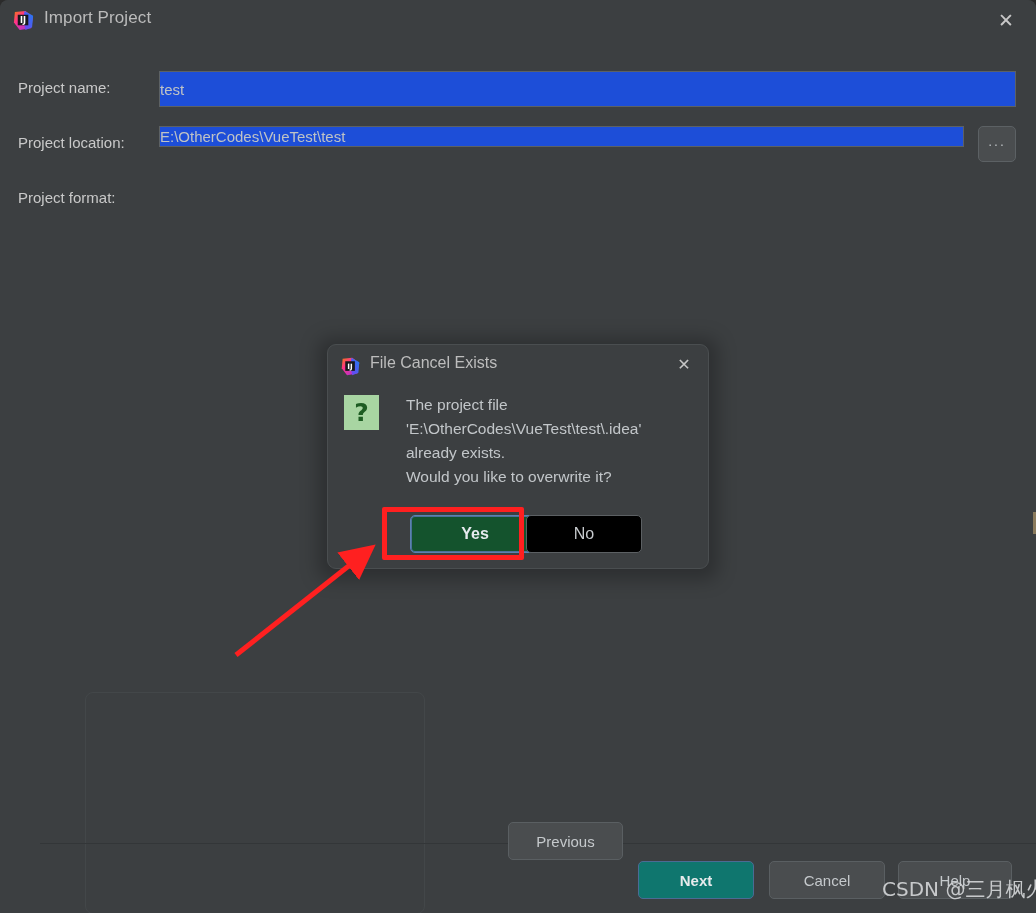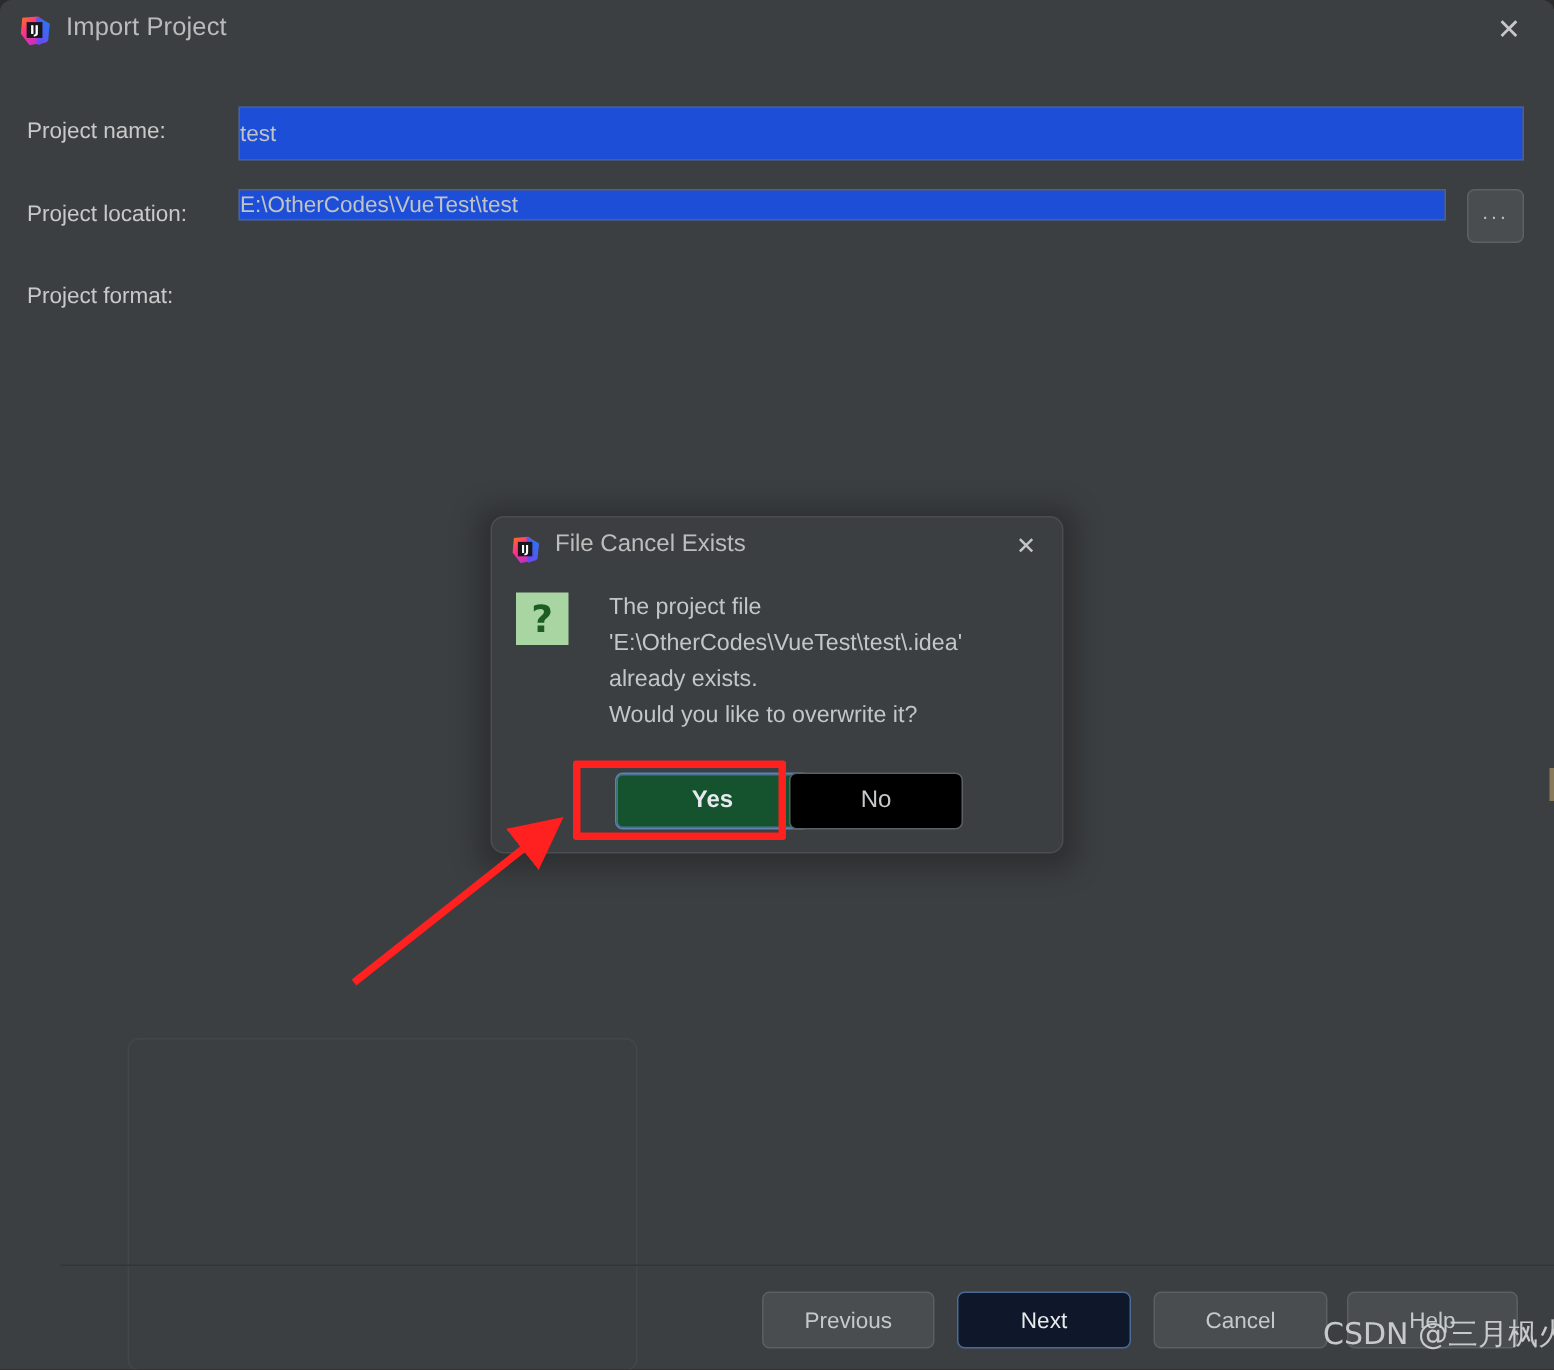--- a/index.html
+++ b/index.html
@@ -151,24 +151,24 @@
     box-sizing: border-box;
     display: flex;
     align-items: center;
     justify-content: center;
     color: #c5c9cc;
     font-size: 15px;
     cursor: pointer;
     user-select: none;
   }
   .btn.primary {
-    background: #0f172a;
+    background: #0f766e;
     border: 1px solid #4b6b94;
     color: #e8eaec;
-    font-weight: normal;
+    font-weight: bold;
   }
 
   
   .dialog-shadow {
     position: absolute;
     left: 318px; top: 338px;
     width: 400px; height: 242px;
     border-radius: 12px;
     background: rgba(0,0,0,0.25);
     filter: blur(9px);
@@ -320,21 +320,21 @@
   <div class="field" style="left:159px; top:71px; width:857px; height:36px;">test</div>
 
   <div class="form-label" style="left:18px; top:134px;">Project location:</div>
   <div class="field" style="left:159px; top:126px; width:805px; height:21px;">E:\OtherCodes\VueTest\test</div>
   <div class="browse-btn">
     <span class="dots">...</span>
   </div>
 
   <div class="form-label" style="left:18px; top:189px;">Project format:</div>
 
-  <div class="btn" style="left:508px; top:861px; width:115px;">Previous</div>
+  <div class="btn" style="left:508px; top:822px; width:115px;">Previous</div>
   <div class="btn primary" style="left:638px; top:861px; width:116px;">Next</div>
   <div class="btn" style="left:769px; top:861px; width:116px;">Cancel</div>
   <div class="btn" style="left:898px; top:861px; width:114px;">Help</div>
 
   <div class="dialog-shadow"></div>
   <div class="dialog">
     <svg class="dlg-logo" viewBox="0 0 24 24">
       <path d="M3 3 L14 2 L22 8 L20 20 L8 22 L2 14 Z" fill="url(#ij1)"></path>
       <path d="M13 2 L22 7 L21 19 L14 22 L12 12 Z" fill="url(#ij2)"></path>
       <rect x="6" y="6" width="11" height="11" fill="#17181c"></rect>

